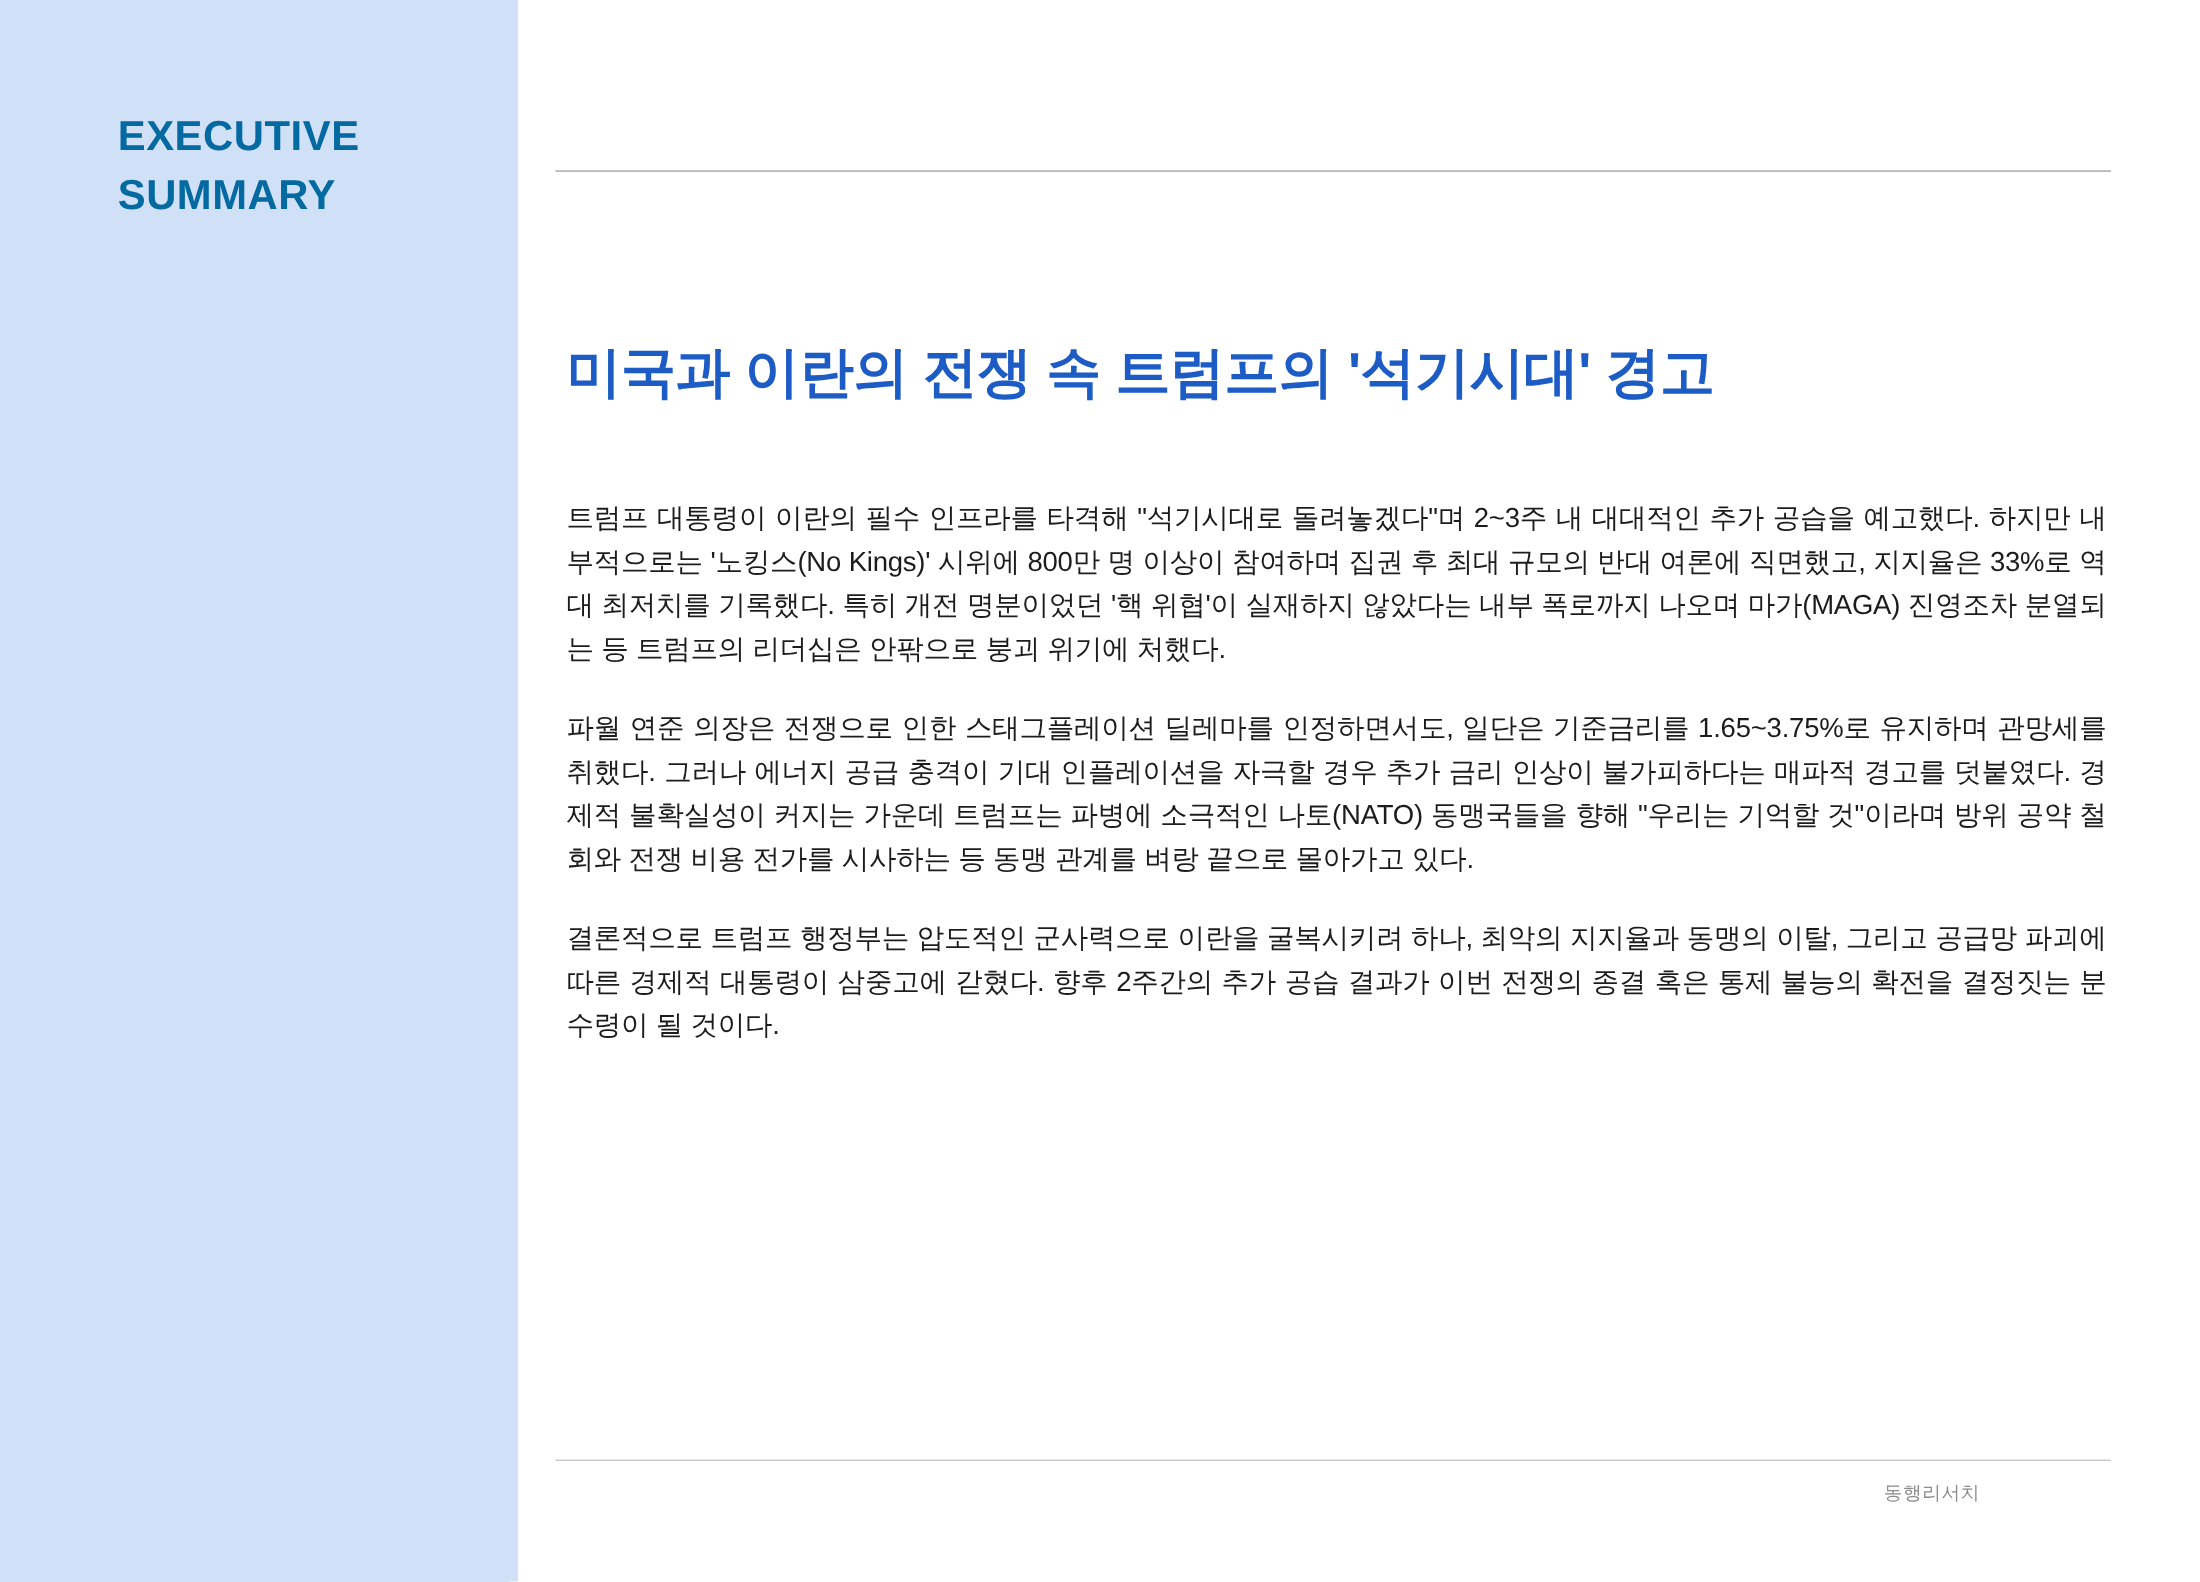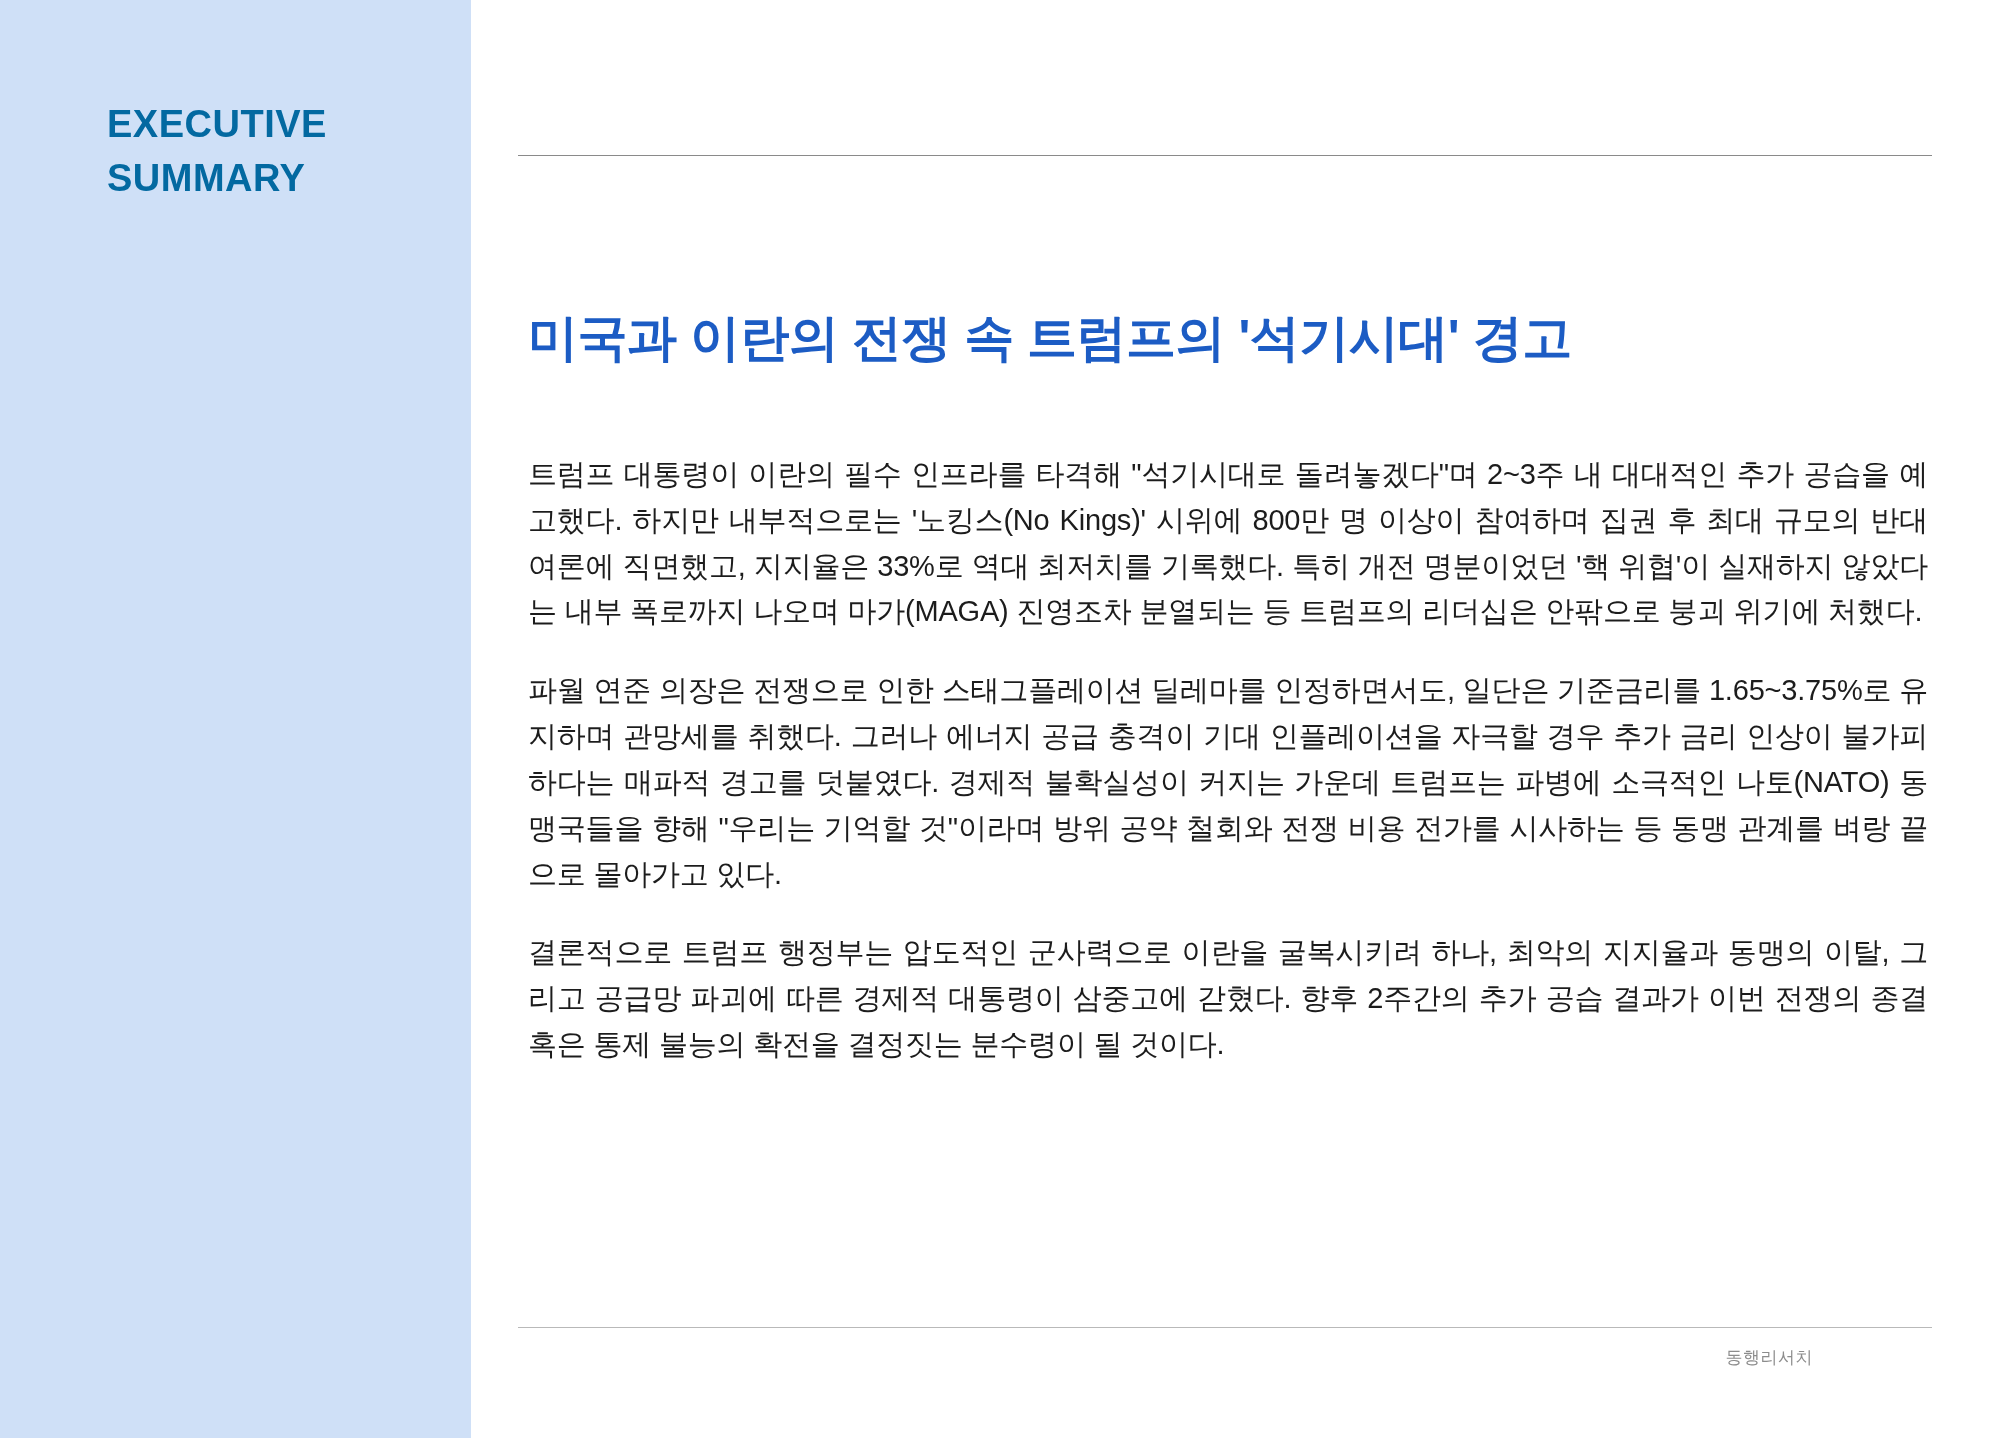--- a/index.html
+++ b/index.html
@@ -34,21 +34,21 @@
     font-weight: bold;
     line-height: 1.42;
     color: #0369a1;
     letter-spacing: 0.5px;
   }
   .sidebar-title .line2 { display: block; }
 
   
   .content {
     position: absolute;
-    left: 485px;
+    left: 472px;
     top: 0;
     width: 1381px;
     height: 1438px;
     background: #ffffff;
   }
   .rule-top {
     position: absolute;
     left: 33px;
     top: 155px;
     width: 1414px;
@@ -74,21 +74,21 @@
     letter-spacing: -0.5px;
     white-space: nowrap;
   }
   .body-text {
     position: absolute;
     left: 43px;
     top: 452px;
     width: 1400px;
   }
   .para {
-    font-size: 29px;
+    font-size: 25px;
     line-height: 1.58;
     color: #1c1c1c;
     text-align: justify;
     margin-bottom: 33px;
     letter-spacing: -0.2px;
   }
   .para:last-child { margin-bottom: 0; }
   .footer-note {
     position: absolute;
     right: 53px;

